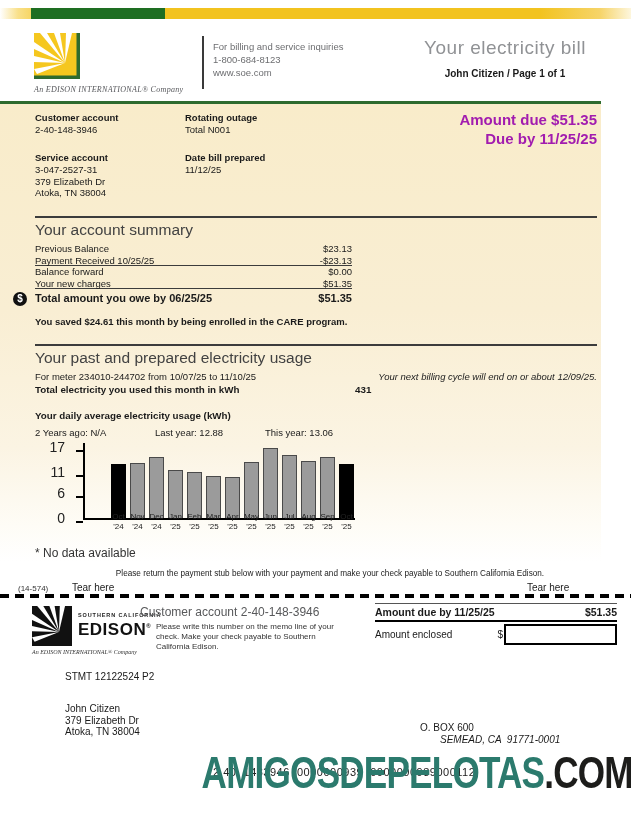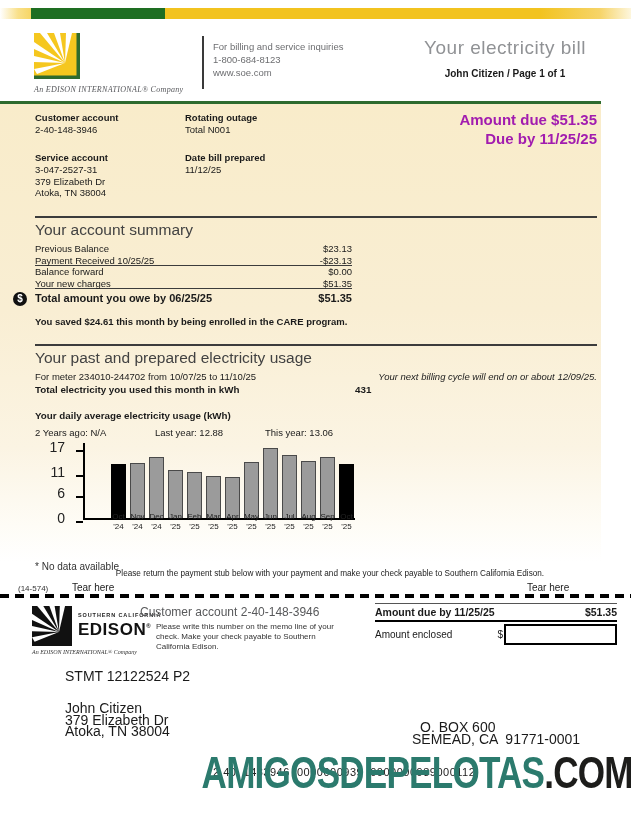--- a/index.html
+++ b/index.html
@@ -52,21 +52,21 @@
   .ytick-label { position:absolute; right:18px; font-size:14px; color:#222;margin-top:33px; }
   .ytick-mark { position:absolute; right:0; width:7px; height:2px; background:#000; }
   .plot { position:absolute; left:83px; top:443px; width:272px; height:77px;
     border-left:2px solid #000; border-bottom:2px solid #000;
     display:flex; align-items:flex-end; gap:4px; padding-left:26px; }
   .bar { width:15px; border:1px solid #4a4a4a; border-bottom:none; }
   .bar.hl { border-color:#000; }
   .xlabels { position:absolute; left:111px; top:512px; display:flex; gap:4px; }
   .xlab { width:15px; font-size:8px; line-height:9.5px; text-align:center; white-space:nowrap;
     display:flex; flex-direction:column; align-items:center; color:#222; }
-  .chart-footnote { font-size:10px; color:#333;margin-top:15px; }
+  .chart-footnote { font-size:12px; color:#333; }
 
   
   .tear-instructions { position:absolute; left:330px; top:569px; transform:translateX(-50%);
     font-size:8.2px; line-height:10.5px; color:#222; white-space:nowrap; text-align:left; }
   .tear-code { font-size:8px; color:#333; }
   .tear-label { font-size:10px; color:#222; }
   .dashed-line { position:absolute; left:0; top:594px; width:631px; height:4px;
     background: repeating-linear-gradient(90deg, #000 0 9px, transparent 9px 15px); }
 
   
@@ -76,21 +76,21 @@
   .stub-tagline { font-family:"Liberation Serif", serif; font-style:italic; font-size:6px; color:#333; }
   .stub-account-line { font-size:12px; color:#58595b; }
   .stub-memo { font-size:8px; color:#333; width:182px; line-height:10px; margin-top:3px;margin-left:16px; }
   .amount-table { position:absolute; left:375px; top:603px; width:242px; border-top:1px solid #555; }
   .amount-row1 { display:flex; justify-content:space-between; align-items:center; height:18px;
     font-weight:bold; font-size:10.5px; border-bottom:2px solid #000; }
   .amount-row2 { display:flex; align-items:center; margin-top:2px; font-size:10px; }
   .amount-row2 .grow { flex:1; }
   .enclosed-input { width:113px; height:21px; border:2px solid #000; background:#fff; outline:none;
     font-family:"Liberation Sans", sans-serif; font-size:11px; padding:0 3px; }
-  .addr-line { font-size:14px; line-height:11.5px; color:#1a1a1a; }
+  .addr-line { font-size:10px; line-height:11.5px; color:#1a1a1a; }
 
   .scanline { position:absolute; left:213px; top:766px; font-size:11px; color:#222; white-space:pre; letter-spacing:0.5px; }
   .watermark { position:absolute; right:-2px; top:749px; font-size:45px; font-weight:bold;
     transform:scaleX(0.78); transform-origin:right center; white-space:nowrap; letter-spacing:-1px; line-height:48px; }
 </style>
 </head>
 <body>
 
 <div class="page">
 
@@ -314,21 +314,21 @@
 
   <div class="abs addr-line" style="left:65px; top:671px;">STMT 12122524 P2</div>
 
   <div class="abs" style="left:65px; top:703px;">
     <div class="addr-line">John Citizen</div>
     <div class="addr-line">379 Elizabeth Dr</div>
     <div class="addr-line">Atoka, TN 38004</div>
   </div>
 
   <div class="abs addr-line" style="left:420px; top:722px;">O. BOX 600</div>
-  <div class="abs addr-line" style="left:412px; top:734px; white-space:pre;">SEMEAD, CA  91771-0001</div>
+  <div class="abs addr-line" style="left:440px; top:734px; white-space:pre;font-style:italic;">SEMEAD, CA  91771-0001</div>
 
   <div class="scanline">2 40  1483946  0000000939  0000000939000112</div>
 
   <div class="watermark">
     <span style="color:#2b7a6d;">AMIGOSDEPELOTAS</span><span style="color:#1d1d1b;">.COM</span>
   </div>
 
 </div>
 
 </body></html>

